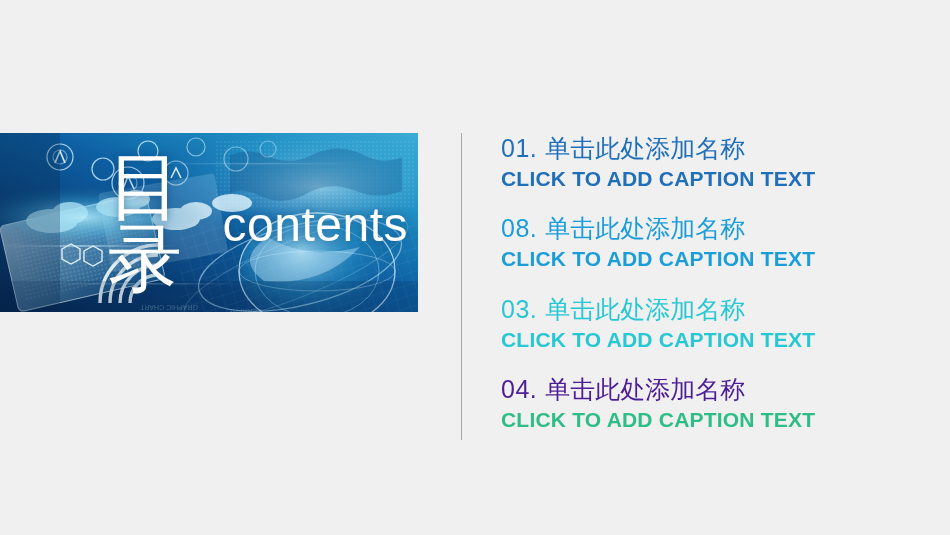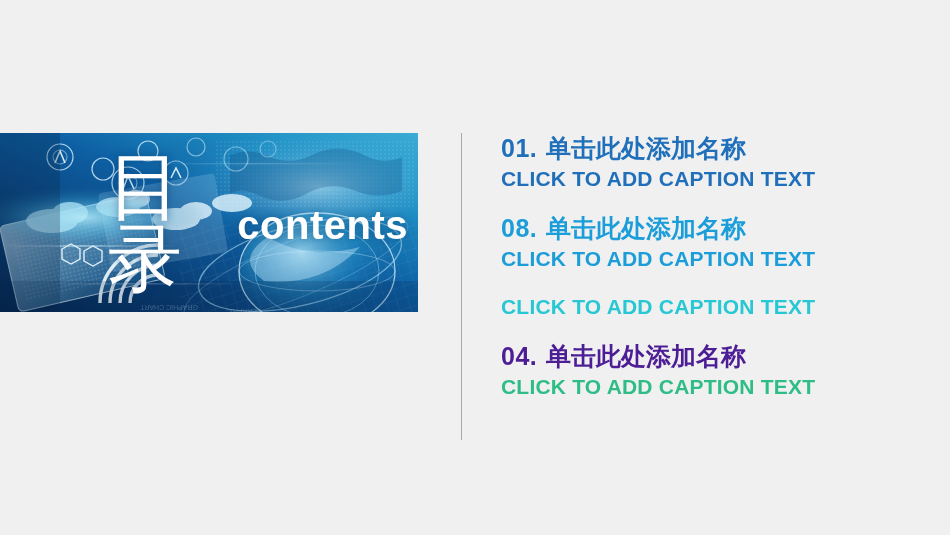--- a/index.html
+++ b/index.html
@@ -56,23 +56,23 @@
     line-height: 0.96;
     font-weight: 400;
     letter-spacing: 2px;
     text-shadow: 0 0 9px rgba(10,60,110,0.55);
     font-family: "DejaVu Sans", "Liberation Sans", sans-serif;
     margin: 0;
     padding: 0;
   }
   .hero-sub {
     color: #ffffff;
-    font-size: 40px;
+    font-size: 48px;
     line-height: 1;
-    font-weight: 700;
+    font-weight: 400;
     letter-spacing: 0.5px;
     margin: 4px 0 0 0;
     text-shadow: 0 0 8px rgba(10,60,110,0.5);
     font-family: "Liberation Sans", sans-serif;
   }
 
   
   .divider {
     position: absolute;
     left: 461px;
@@ -90,21 +90,21 @@
     width: 410px;
   }
   .toc-item {
     margin-bottom: 21px;
   }
   .toc-item:last-child {
     margin-bottom: 0;
   }
   .toc-heading {
     font-size: 25px;
-    font-weight: bold;
+    font-weight: normal;
     line-height: 1.2;
     margin: 0;
     white-space: nowrap;
     font-family: "DejaVu Sans", "Liberation Sans", sans-serif;
   }
   .toc-num {
     font-family: "Liberation Sans", sans-serif;
     letter-spacing: 0.5px;
   }
   .toc-caption {
@@ -277,20 +277,24 @@
 
     <div class="toc-item">
       <div class="toc-heading" style="color: rgb(27, 157, 217);">
         <span class="toc-num">08.</span>
         <span>单击此处添加名称</span>
       </div>
       <div class="toc-caption" style="color: rgb(27, 157, 217);">CLICK TO ADD CAPTION TEXT</div>
     </div>
 
     <div class="toc-item">
+      <div class="toc-heading" style="color: rgb(39, 199, 212);">
+        <span class="toc-num">03.</span>
+        <span>单击此处添加名称</span>
+      </div>
       <div class="toc-caption" style="color: rgb(39, 199, 212);">CLICK TO ADD CAPTION TEXT</div>
     </div>
 
     <div class="toc-item">
       <div class="toc-heading" style="color: #4c1d95;">
         <span class="toc-num">04.</span>
         <span>单击此处添加名称</span>
       </div>
       <div class="toc-caption" style="color: rgb(46, 189, 135);">CLICK TO ADD CAPTION TEXT</div>
     </div>

